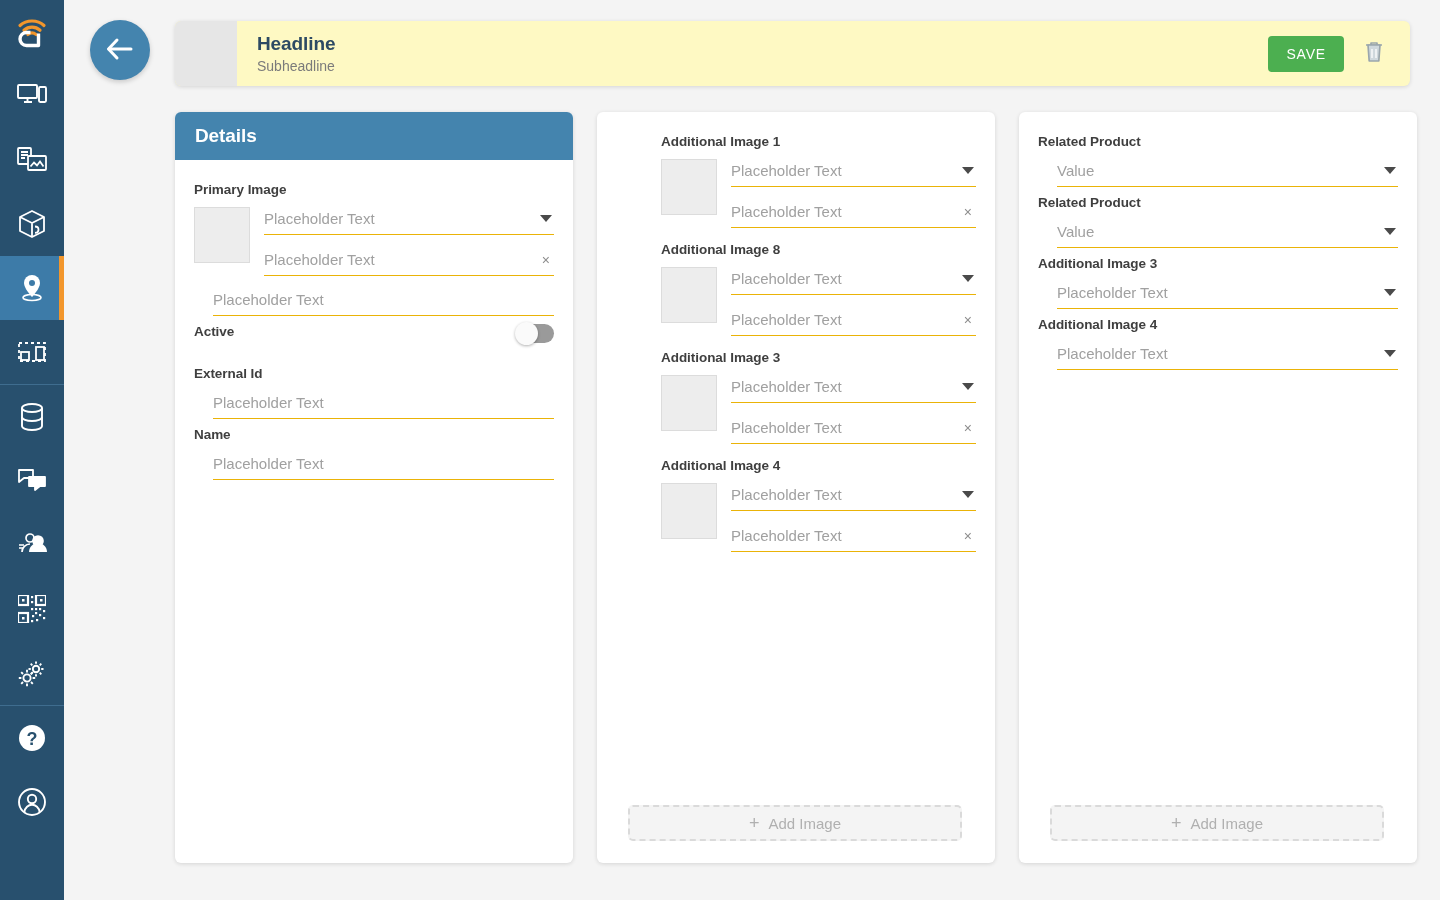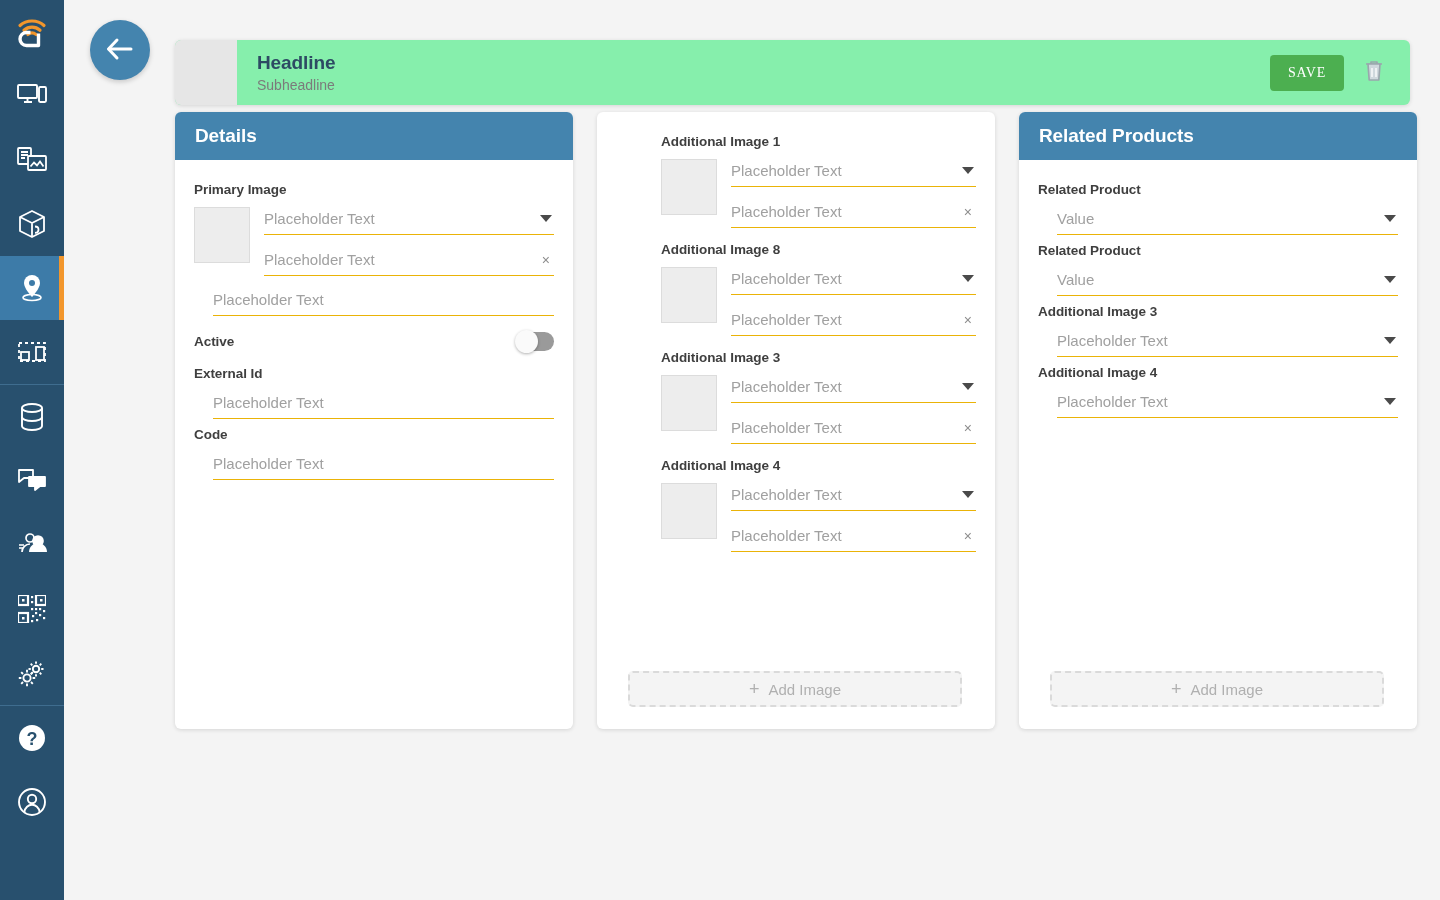--- a/index.html
+++ b/index.html
@@ -49,61 +49,61 @@
   }
   #back-button {
     position: absolute; left: 0; top: 0;
     width: 60px; height: 60px; border-radius: 50%;
     background: #4484ae;
     display: flex; align-items: center; justify-content: center;
     z-index: 5; border: none; cursor: pointer;
     box-shadow: 0 2px 5px rgba(0,0,0,0.18);
   }
   #header-card {
-    position: absolute; left: 85px; top: 20px;
+    position: absolute; left: 85px; top: 1px;
     width: 1235px; height: 65px;
-    background: #86efac; border-radius: 6px;
+    background: #fef9c3; border-radius: 6px;
     box-shadow: 0 1px 4px rgba(0,0,0,0.13);
     display: flex; align-items: center;
     overflow: hidden;
   }
   #header-thumb {
     width: 62px; height: 65px;
     background: #e6e6e6; flex: 0 0 auto;
   }
   #header-text { padding-left: 20px; flex: 1 1 auto; }
   #header-title {
     font-size: 19px; font-weight: bold; color: #2d4a63;
     line-height: 24px; letter-spacing: -0.1px;
   }
   #header-subtitle {
     font-size: 14px; color: #7b7b7b; line-height: 20px;
   }
   #save-button {
     margin-right: 16px; flex: 0 0 auto;
     background: #4caf50; color: #fff;
     border: none; border-radius: 4px;
-    font-family: Liberation Serif, serif;
+    font-family: Liberation Sans, sans-serif;
     font-size: 14px; letter-spacing: 0.8px;
     padding: 10px 18px; cursor: pointer;
   }
   #delete-button {
     margin-right: 22px; flex: 0 0 auto;
     background: none; border: none; cursor: pointer;
     display: flex; align-items: center; justify-content: center;
     width: 28px; height: 30px;
   }
 
   
   .panel {
     position: absolute; top: 112px;
     background: #ffffff;
     border-radius: 6px;
     box-shadow: 0 1px 4px rgba(0,0,0,0.13);
-    height: 617px;
+    height: 751px;
     display: flex; flex-direction: column;
     overflow: hidden;
   }
   #panel-details        { left: 175px; width: 398px; }
   #panel-additional     { left: 597px; width: 398px; }
   #panel-related        { left: 1019px; width: 398px; }
 
   .panel-header {
     height: 48px; background: #4484ae;
     display: flex; align-items: center;
@@ -155,21 +155,21 @@
   .image-thumb {
     width: 56px; height: 56px; flex: 0 0 auto;
     background: #ededed; border: 1px solid #dcdcdc;
     margin-top: 4px; cursor: pointer;
   }
   .image-row .inputs { flex: 1 1 auto; }
   .image-row .inputs .line-input + .line-input { margin-top: 9px; }
 
   
   .toggle-row {
-    display: flex; align-items: center; justify-content: space-between;
+    display: flex; align-items: flex-start; justify-content: space-between;
     height: 34px; margin-bottom: 8px;
   }
   .toggle-row .field-label { margin-bottom: 0; }
   .toggle {
     width: 38px; height: 19px; border-radius: 10px;
     background: #9a9a9a; position: relative;
     flex: 0 0 auto; cursor: pointer;
   }
   .toggle .knob {
     position: absolute; left: -1px; top: -2px;
@@ -415,21 +415,21 @@
     </div>
 
     <div class="field-block">
       <div class="field-label">External Id</div>
       <div class="line-input" style="margin-left:19px">
         <span class="ph">Placeholder Text</span>
       </div>
     </div>
 
     <div class="field-block">
-      <div class="field-label">Code</div>
+      <div class="field-label">Name</div>
       <div class="line-input" style="margin-left:19px">
         <span class="ph">Placeholder Text</span>
       </div>
     </div>
 
   </div>
 </div>
 
 <div class="panel" id="panel-additional">
   <div class="panel-body">
@@ -504,23 +504,20 @@
 
     <div class="add-image-btn">
       <span class="plus">+</span>
       <span>Add Image</span>
     </div>
 
   </div>
 </div>
 
 <div class="panel" id="panel-related">
-  <div class="panel-header">
-    <h2>Related Products</h2>
-  </div>
   <div class="panel-body">
 
     <div class="field-block">
       <div class="field-label">Related Product</div>
       <div class="line-input" style="margin-left:19px">
         <span class="ph">Value</span>
         <span class="caret-down"></span>
       </div>
     </div>
 

